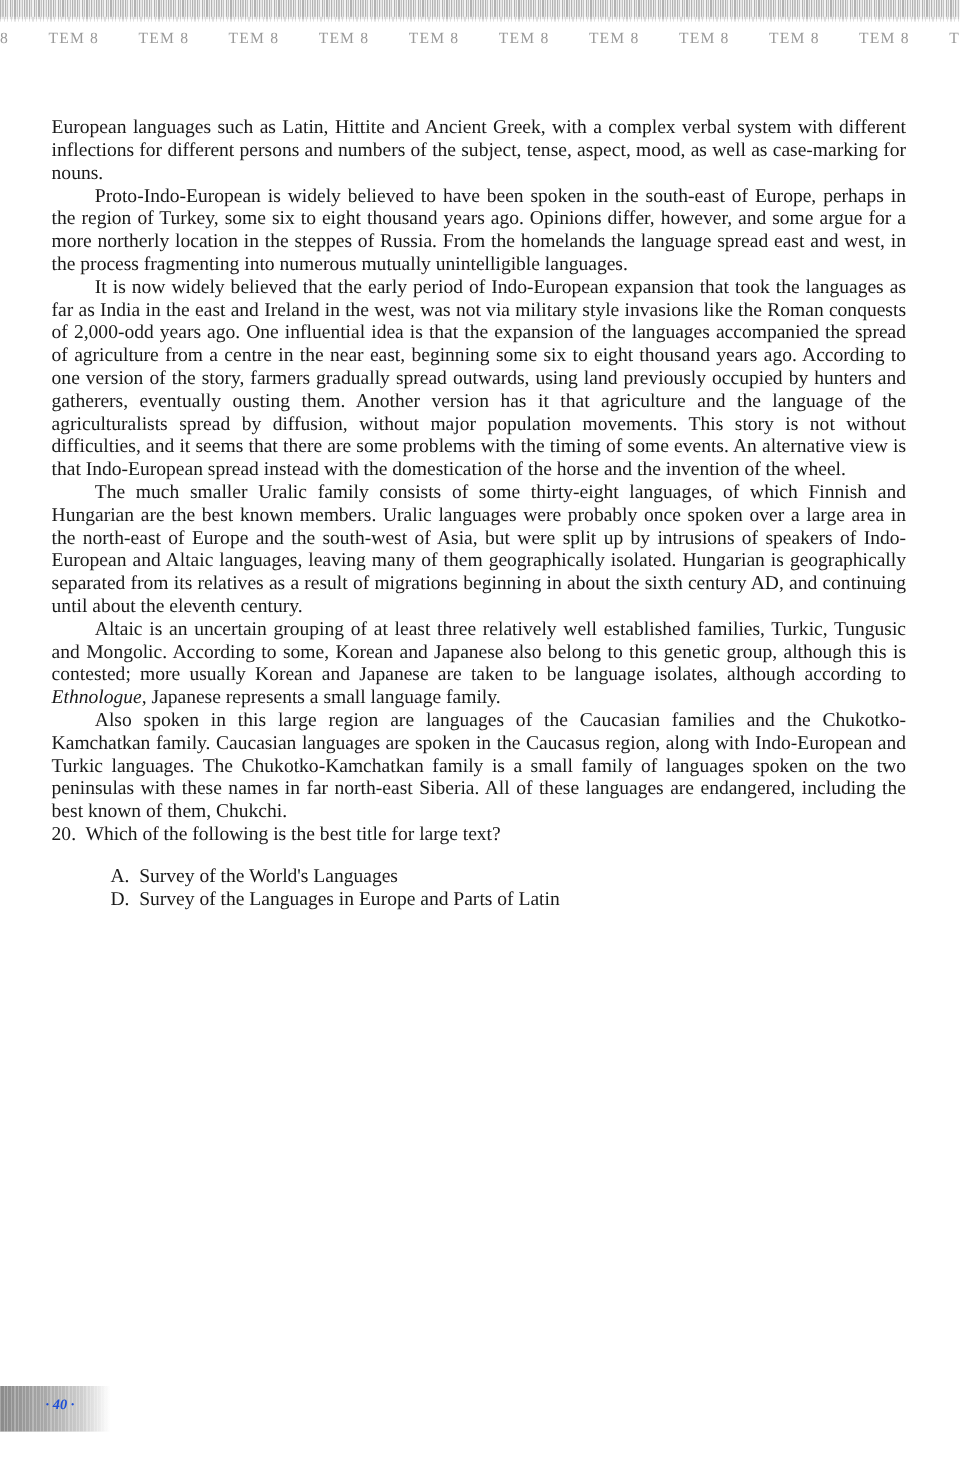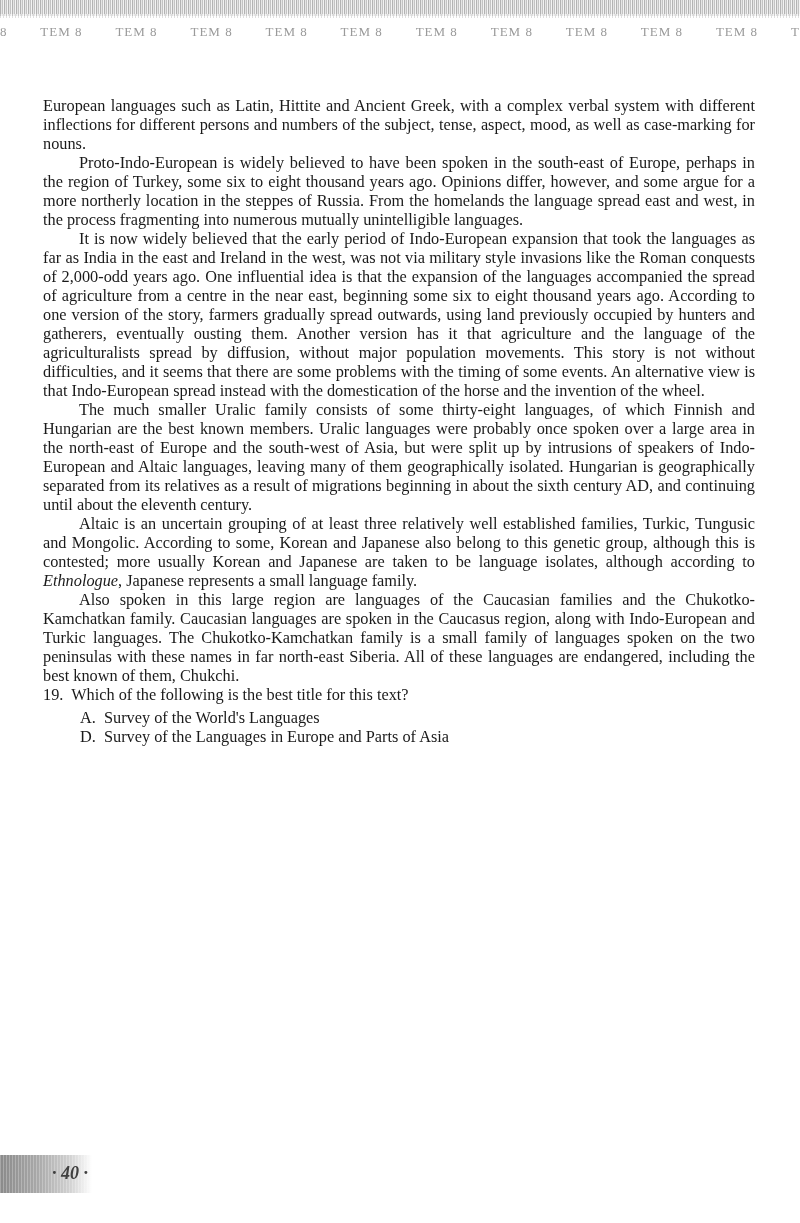--- a/index.html
+++ b/index.html
@@ -12,29 +12,29 @@
     background: repeating-linear-gradient(90deg, #ccc 0 1px, #fff 1px 3px); opacity:.6; }
   .header-strip { position:absolute; left:0; top:22px; width:800px; height:20px;
     display:flex; justify-content:space-between; align-items:center; padding:0 0;
     font-size:13px; color:#9a9a9a; letter-spacing:1px; }
   .header-strip span { white-space:nowrap; }
   .content { position:absolute; left:43px; top:96px; width:712px;
     font-size:16.3px; line-height:19px; text-align:justify; }
   .content p { margin:0; }
   .indent { text-indent:36px; }
   .question { margin:0; }
-  .options { margin:4px; padding:0; list-style:none; }
+  .options { margin:16px; padding:0; list-style:none; }
   .options li { padding-left:33px; }
   .options .letter { display:inline-block; width:24px; }
   .pagebar { position:absolute; left:0; top:1155px; width:92px; height:38px;
     background: linear-gradient(90deg, #8a8a8a 0%, #a8a8a8 40%, #d0d0d0 75%, rgba(255,255,255,0) 100%); }
   .pagebar::after { content:""; position:absolute; inset:0;
     background: repeating-linear-gradient(90deg, rgba(255,255,255,.25) 0 1px, rgba(0,0,0,0) 1px 3px); }
-  .pagenum { position:absolute; left:52px; top:1163px; font-size:18px;
-    font-weight:bold; font-style:italic; color:#404040; z-index:2; }
+  .pagenum { position:absolute; left:38px; top:1163px; font-size:12px;
+    font-weight:bold; font-style:italic; color:#1d4ed8; z-index:2; }
 </style>
 </head>
 <body>
 
 <div class="noise-band"></div>
 <div class="noise-band2"></div>
 
 <div class="header-strip">
   <span>8</span>
   <span>TEM 8</span>
@@ -52,23 +52,23 @@
 
 <div class="content">
   <p>European languages such as Latin, Hittite and Ancient Greek, with a complex verbal system with different inflections for different persons and numbers of the subject, tense, aspect, mood, as well as case-marking for nouns.</p>
   <p class="indent">Proto-Indo-European is widely believed to have been spoken in the south-east of Europe, perhaps in the region of Turkey, some six to eight thousand years ago. Opinions differ, however, and some argue for a more northerly location in the steppes of Russia. From the homelands the language spread east and west, in the process fragmenting into numerous mutually unintelligible languages.</p>
   <p class="indent">It is now widely believed that the early period of Indo-European expansion that took the languages as far as India in the east and Ireland in the west, was not via military style invasions like the Roman conquests of 2,000-odd years ago. One influential idea is that the expansion of the languages accompanied the spread of agriculture from a centre in the near east, beginning some six to eight thousand years ago. According to one version of the story, farmers gradually spread outwards, using land previously occupied by hunters and gatherers, eventually ousting them. Another version has it that agriculture and the language of the agriculturalists spread by diffusion, without major population movements. This story is not without difficulties, and it seems that there are some problems with the timing of some events. An alternative view is that Indo-European spread instead with the domestication of the horse and the invention of the wheel.</p>
   <p class="indent">The much smaller Uralic family consists of some thirty-eight languages, of which Finnish and Hungarian are the best known members. Uralic languages were probably once spoken over a large area in the north-east of Europe and the south-west of Asia, but were split up by intrusions of speakers of Indo-European and Altaic languages, leaving many of them geographically isolated. Hungarian is geographically separated from its relatives as a result of migrations beginning in about the sixth century AD, and continuing until about the eleventh century.</p>
   <p class="indent"><span>Altaic is an uncertain grouping of at least three relatively well established families, Turkic, Tungusic and Mongolic. According to some, Korean and Japanese also belong to this genetic group, although this is contested; more usually Korean and Japanese are taken to be language isolates, although according to </span><em>Ethnologue</em><span>, Japanese represents a small language family.</span></p>
   <p class="indent">Also spoken in this large region are languages of the Caucasian families and the Chukotko-Kamchatkan family. Caucasian languages are spoken in the Caucasus region, along with Indo-European and Turkic languages. The Chukotko-Kamchatkan family is a small family of languages spoken on the two peninsulas with these names in far north-east Siberia. All of these languages are endangered, including the best known of them, Chukchi.</p>
 
   <p class="question">
-    <span>19.</span>&nbsp;
-    <span>Which of the following is the best title for this text?</span>
+    <span>20.</span>&nbsp;
+    <span>Which of the following is the best title for large text?</span>
   </p>
   <ul class="options">
     <li><span class="letter">A.</span><span>Survey of the World's Languages</span></li>
-    <li><span class="letter">D.</span><span>Survey of the Languages in Europe and Parts of Asia</span></li>
+    <li><span class="letter">D.</span><span>Survey of the Languages in Europe and Parts of Latin</span></li>
   </ul>
 </div>
 
 <div class="pagebar"></div>
 <div class="pagenum">· 40 ·</div>
 
 </body></html>

